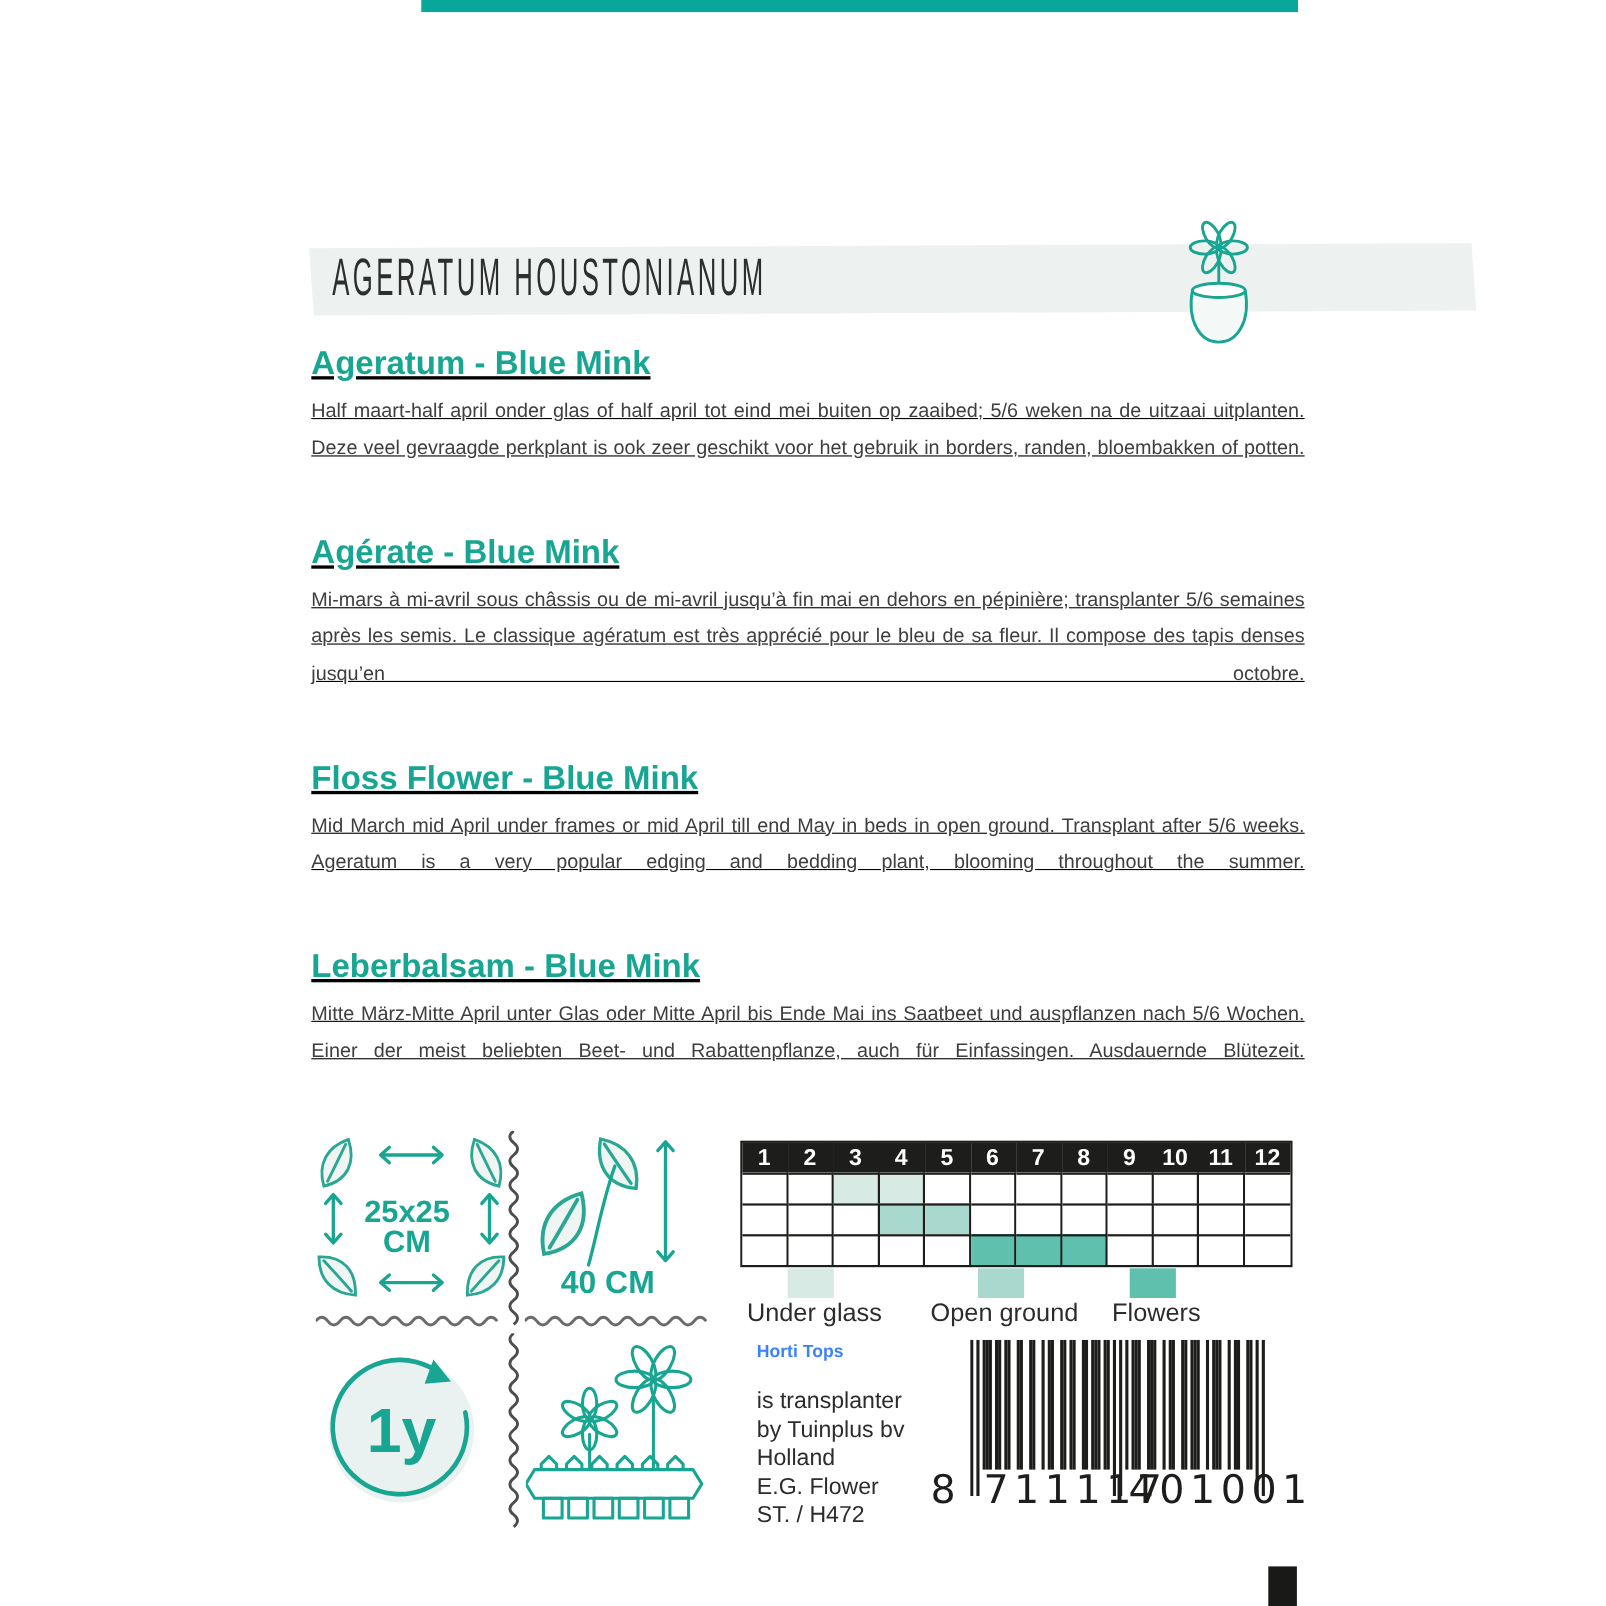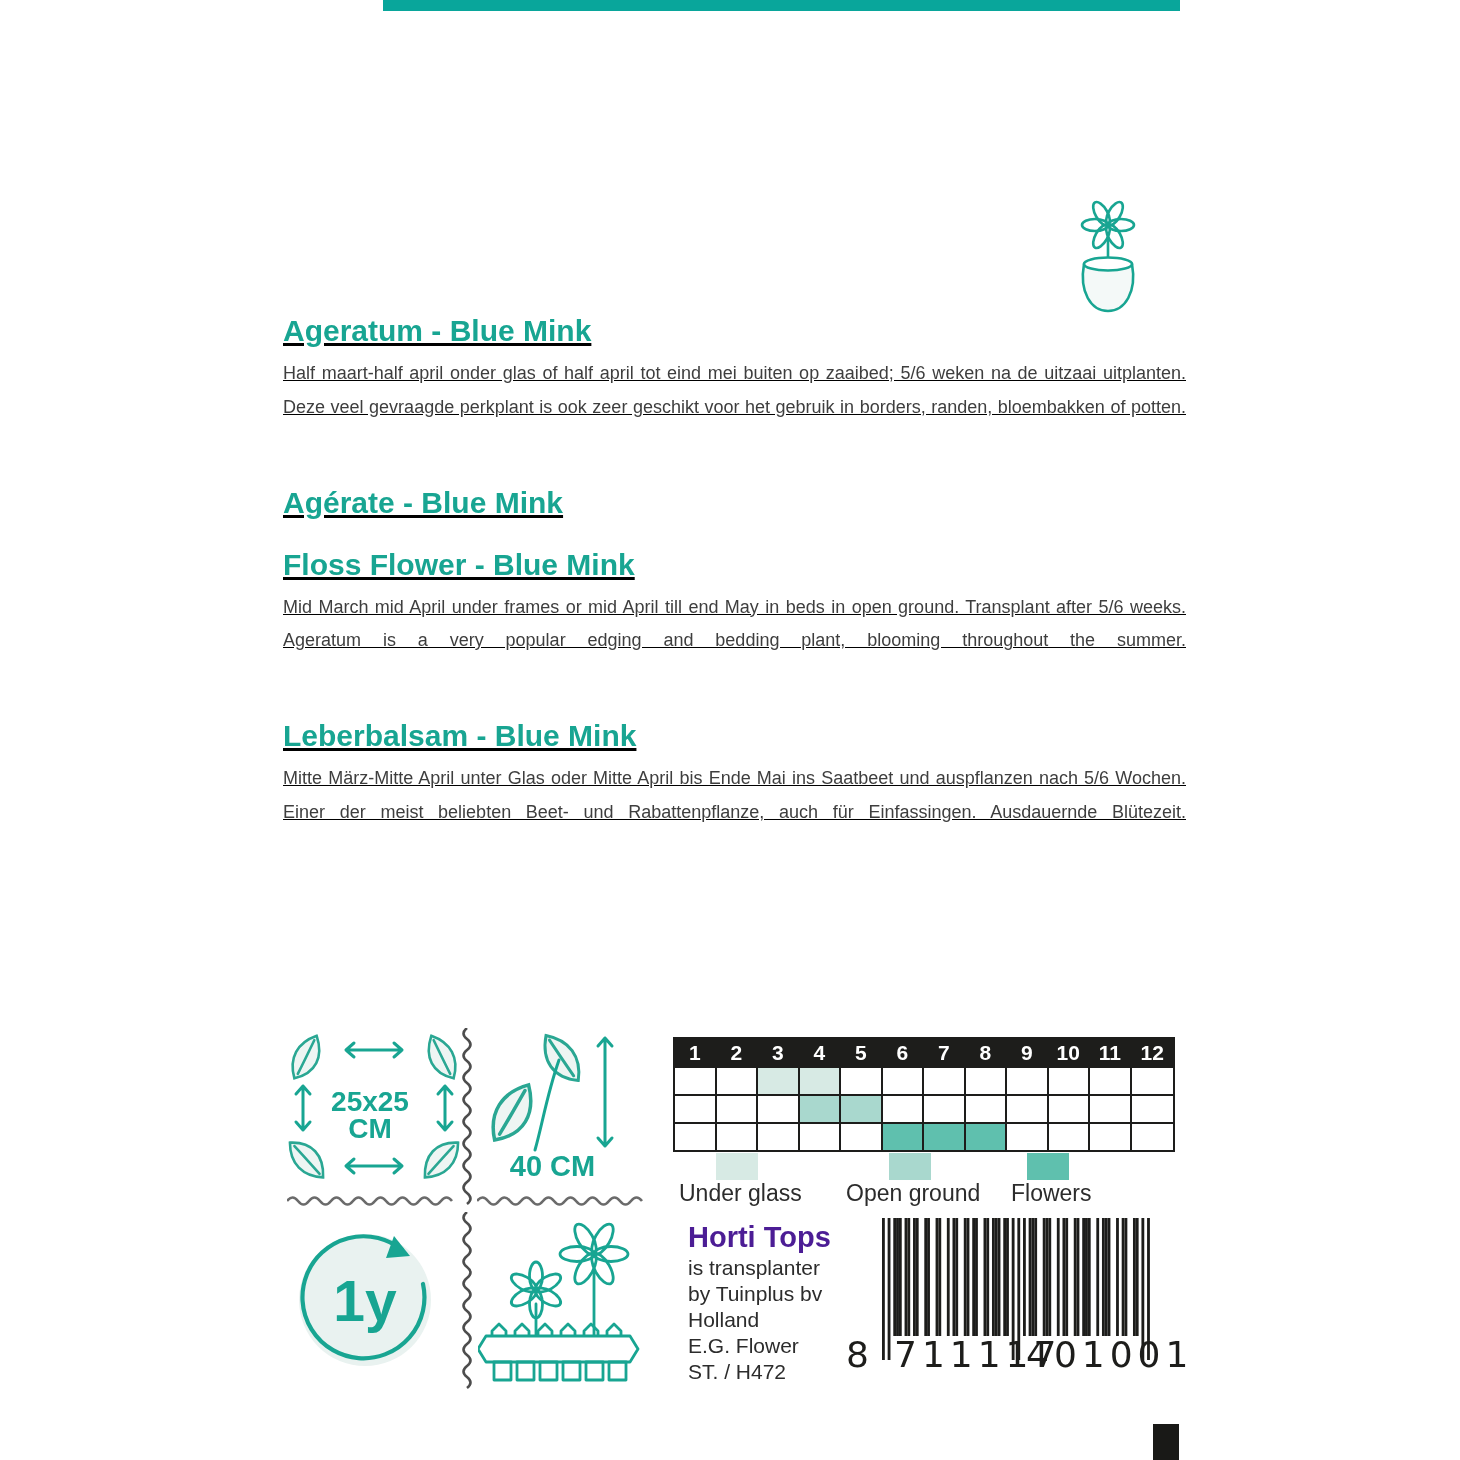--- a/index.html
+++ b/index.html
@@ -41,21 +41,21 @@
   .cal-cell{height:28px;background:#fff;border-right:2px solid var(--ink);border-top:2px solid var(--ink);}
   .cal-head:nth-child(12n){border-right:none;}
   .cal-cell.last{border-right:none;}
 
   .legend{position:absolute;left:673px;top:1153px;width:502px;height:30px;}
   .legend-item{position:absolute;top:0;display:flex;align-items:center;flex-direction:column;}
   .legend-swatch{width:42px;height:27px;display:inline-block;}
   .legend-label{font-size:23px;color:#2c2c2c;margin-left:6px;}
 
   .horti{position:absolute;left:688px;top:1221px;width:170px;color:#2c2c2c;}
-  .horti h3{font-size:29px;font-weight:700;color:#4c1d95;margin-bottom:1px;}
+  .horti h3{font-size:16px;font-weight:700;color:#3b82f6;margin-bottom:22px;}
   .horti p{font-size:21px;line-height:26px;}
 
   .barcode{position:absolute;left:846px;top:1218px;width:310px;height:160px;}
   .barcode .digit{position:absolute;top:116px;font-size:36px;color:var(--ink);
         font-family:"DejaVu Sans",sans-serif;}
   .bc-first{left:0;}
   .bc-left{left:48px;width:114px;text-align:center;letter-spacing:5px;}
   .bc-right{left:180px;width:114px;text-align:center;letter-spacing:5px;}
 
   .print-mark{position:absolute;left:1153px;top:1424px;width:26px;height:36px;background:#191917;}
@@ -63,20 +63,23 @@
   svg .stroke{stroke:var(--accent);stroke-width:3;fill:none;stroke-linecap:round;stroke-linejoin:round;}
   svg .leaffill{fill:var(--iconfill);}
 </style>
 </head>
 <body>
 
 <div id="page">
 
   <div class="top-bar"></div>
 
+  <div class="title-banner">
+    <span class="title-text">AGERATUM HOUSTONIANUM</span>
+  </div>
 
   <svg class="pot-icon" width="74" height="120" viewBox="0 0 74 120">
     <g class="stroke" style="stroke-width:2.6">
       <g>
         <ellipse cx="49" cy="31" rx="13" ry="6" transform="rotate(0 36 31)"></ellipse>
         <ellipse cx="49" cy="31" rx="13" ry="6" transform="rotate(60 36 31)"></ellipse>
         <ellipse cx="49" cy="31" rx="13" ry="6" transform="rotate(120 36 31)"></ellipse>
         <ellipse cx="49" cy="31" rx="13" ry="6" transform="rotate(180 36 31)"></ellipse>
         <ellipse cx="49" cy="31" rx="13" ry="6" transform="rotate(240 36 31)"></ellipse>
         <ellipse cx="49" cy="31" rx="13" ry="6" transform="rotate(300 36 31)"></ellipse>
@@ -87,20 +90,21 @@
     </g>
   </svg>
 
   <div class="sections">
     <div class="section">
       <h2>Ageratum - Blue Mink</h2>
       <p>Half maart-half april onder glas of half april tot eind mei buiten op zaaibed; 5/6 weken na de uitzaai uitplanten. Deze veel gevraagde perkplant is ook zeer geschikt voor het gebruik in borders, randen, bloembakken of potten.</p>
     </div>
     <div class="section">
       <h2>Agérate - Blue Mink</h2>
+      <p>Mi-mars à mi-avril sous châssis ou de mi-avril jusqu’à fin mai en dehors en pépinière; transplanter 5/6 semaines après les semis. Le classique agératum est très apprécié pour le bleu de sa fleur. Il compose des tapis denses jusqu’en octobre.</p>
     </div>
     <div class="section">
       <h2>Floss Flower - Blue Mink</h2>
       <p>Mid March mid April under frames or mid April till end May in beds in open ground. Transplant after 5/6 weeks. Ageratum is a very popular edging and bedding plant, blooming throughout the summer.</p>
     </div>
     <div class="section">
       <h2>Leberbalsam - Blue Mink</h2>
       <p>Mitte März-Mitte April unter Glas oder Mitte April bis Ende Mai ins Saatbeet und auspflanzen nach 5/6 Wochen. Einer der meist beliebten Beet- und Rabattenpflanze, auch für Einfassingen. Ausdauernde Blütezeit.</p>
     </div>
   </div>

